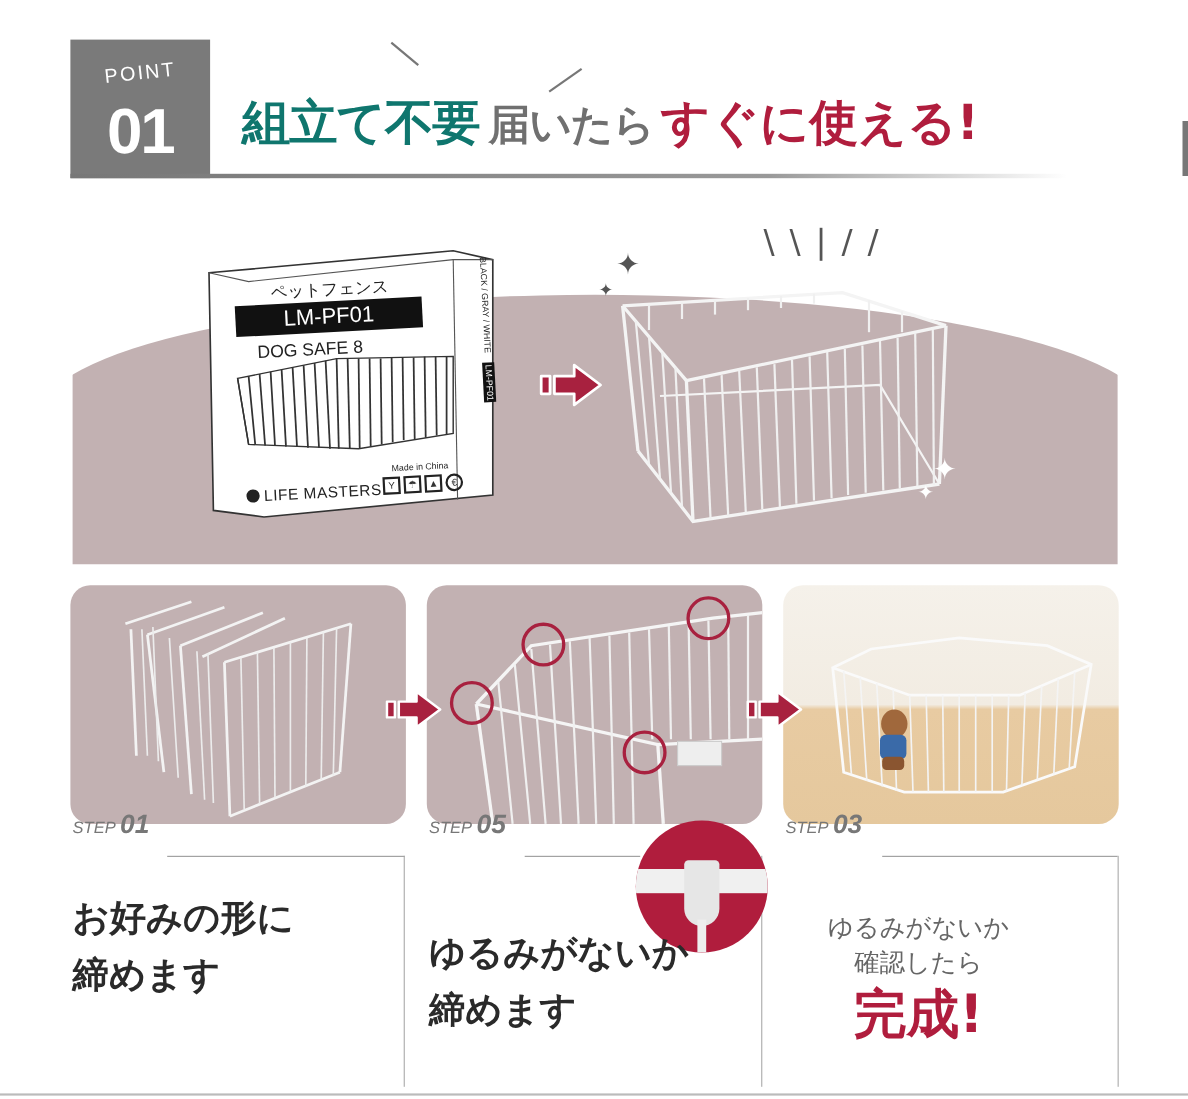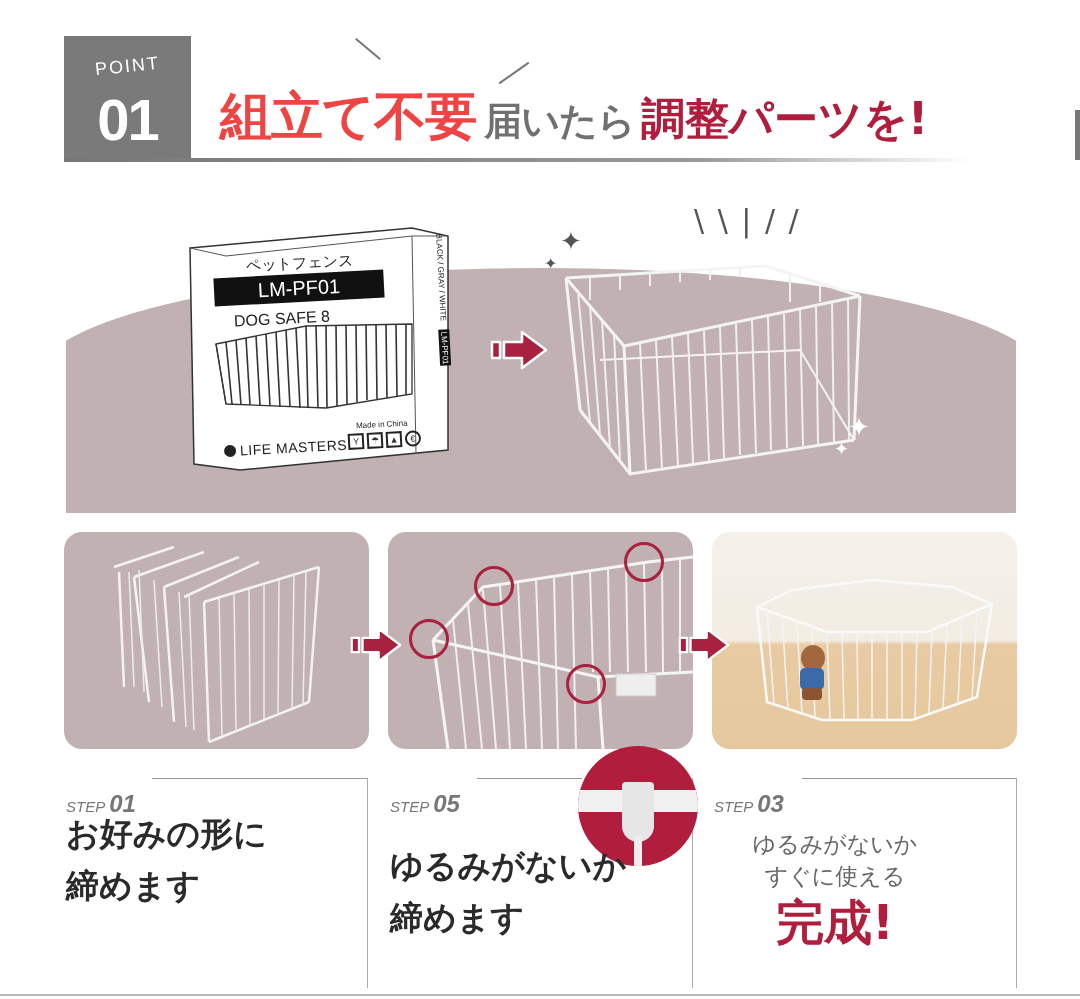--- a/index.html
+++ b/index.html
@@ -9,21 +9,21 @@
   
   .point-badge { position: absolute; left: 64px; top: 36px; width: 127px; height: 126px; background: #7a7a7a; color: #fff; text-align: center; }
   .point-badge .label { position: absolute; left: 0; right: 0; top: 20px; font-size: 18px; letter-spacing: 2px; font-family: "Liberation Sans", sans-serif; transform: rotate(-6deg); }
   .point-badge .num { position: absolute; left: 0; right: 0; top: 50px; font-size: 58px; font-weight: bold; font-family: "Liberation Sans", sans-serif; letter-spacing: -2px; }
   .header-rule { position: absolute; left: 64px; top: 158px; width: 906px; height: 4px; background: linear-gradient(to right, #777 0%, #999 70%, rgba(200,200,200,0) 100%); }
   .sub-wrap { position: absolute; left: 344px; top: 38px; height: 50px; width: 200px; }
   .sub-text { position: absolute; left: 34px; top: 0; font-size: 28px; color: #666; }
   .slash-l { position: absolute; left: 8px; top: 10px; width: 32px; height: 2px; background: #777; transform: rotate(40deg); }
   .slash-r { position: absolute; left: 152px; top: 34px; width: 36px; height: 2px; background: #777; transform: rotate(-35deg); }
   .headline { position: absolute; left: 220px; top: 82px; height: 70px; display: flex; align-items: baseline; white-space: nowrap; }
-  .h-gray-big { font-size: 52px; font-weight: bold; color: #ef4444; letter-spacing: -1px; }
+  .h-gray-big { font-size: 44px; font-weight: bold; color: #0f766e; letter-spacing: -1px; }
   .h-gray-small { font-size: 38px; font-weight: bold; color: #707070; margin-left: 8px; letter-spacing: -1px; }
   .h-red { font-size: 44px; font-weight: bold; color: #b01d3d; margin-left: 6px; letter-spacing: 0px; }
   .scroll-edge { position: absolute; right: 0; top: 110px; width: 5px; height: 50px; background: #777; }
 
   
   .hero { position: absolute; left: 66px; top: 178px; width: 950px; height: 335px; }
   .hero-bg { position: absolute; left: 0; top: 0; width: 950px; height: 335px; overflow: hidden; }
   .hero-bg .mauve { position: absolute; left: -30px; top: 90px; width: 1010px; height: 700px; background: #c2b1b2; border-radius: 50% 50% 0 0 / 110px 110px 0 0; }
 
   .box { position: absolute; left: 186px; top: 214px; width: 280px; height: 262px; }
@@ -45,21 +45,21 @@
   .sparkle { position: absolute; color: #555; font-size: 22px; line-height: 1; }
   .sparkle.white { color: #fff; }
 
   
   .step-card { position: absolute; top: 532px; width: 305px; height: 217px; border-radius: 18px; overflow: hidden; }
   .c1 { left: 64px; background: #c2b1b2; }
   .c2 { left: 388px; background: #c2b1b2; }
   .c3 { left: 712px; background: linear-gradient(to bottom, #f5f1ea 0%, #f2ece2 50%, #e8cba2 52%, #e5c89d 100%); }
   .circle-mark { position: absolute; width: 40px; height: 40px; border: 3px solid #a8213f; border-radius: 50%; }
 
-  .step-label { position: absolute; top: 790px; display: flex; align-items: baseline; gap: 4px; color: #777; text-align: center; }
+  .step-label { position: absolute; top: 736px; display: flex; align-items: baseline; gap: 4px; color: #777; text-align: center; }
   .step-label .s { font-size: 15px; font-style: italic; font-family: "Liberation Sans", sans-serif; }
   .step-label .n { font-size: 24px; font-style: italic; font-weight: bold; font-family: "Liberation Sans", sans-serif; color: #777; }
   .step-line { position: absolute; top: 778px; height: 1px; background: #999; }
   .step-vline { position: absolute; top: 778px; width: 1px; height: 210px; background: #aaa; }
 
   .step-text { position: absolute; font-size: 33px; font-weight: bold; color: #2a2a2a; line-height: 52px; white-space: nowrap; }
   .step3-text { position: absolute; left: 730px; top: 828px; width: 210px; text-align: center; }
   .step3-text .l1, .step3-text .l2 { font-size: 23px; color: #666; line-height: 32px; display: block; }
   .step3-text .done { font-size: 48px; font-weight: bold; color: #b01d3d; display: block; line-height: 56px; margin-top: 2px; }
 
@@ -77,21 +77,21 @@
   <div class="label">POINT</div>
   <div class="num">01</div>
 </div>
 <div class="sub-wrap">
   <div class="slash-l"></div>
   <div class="slash-r"></div>
 </div>
 <div class="headline">
   <span class="h-gray-big">組立て不要</span>
   <span class="h-gray-small">届いたら</span>
-  <span class="h-red">調整パーツを!</span>
+  <span class="h-red">すぐに使える!</span>
 </div>
 <div class="header-rule"></div>
 <div class="scroll-edge"></div>
 
 <div class="hero">
   <div class="hero-bg">
       <div class="mauve"></div>
     </div>
 </div>
 
@@ -323,17 +323,17 @@
 <div class="step-text" style="left:66px; top:808px;">
   <div>お好みの形に</div>
   <div>締めます</div>
 </div>
 <div class="step-text" style="left:390px; top:840px;">
   <div>ゆるみがないか</div>
   <div>締めます</div>
 </div>
 <div class="step3-text">
   <span class="l1">ゆるみがないか</span>
-  <span class="l2">すぐに使える</span>
+  <span class="l2">確認したら</span>
   <span class="done">完成!</span>
 </div>
 
 <div class="bottom-rule"></div>
 
 </body></html>

